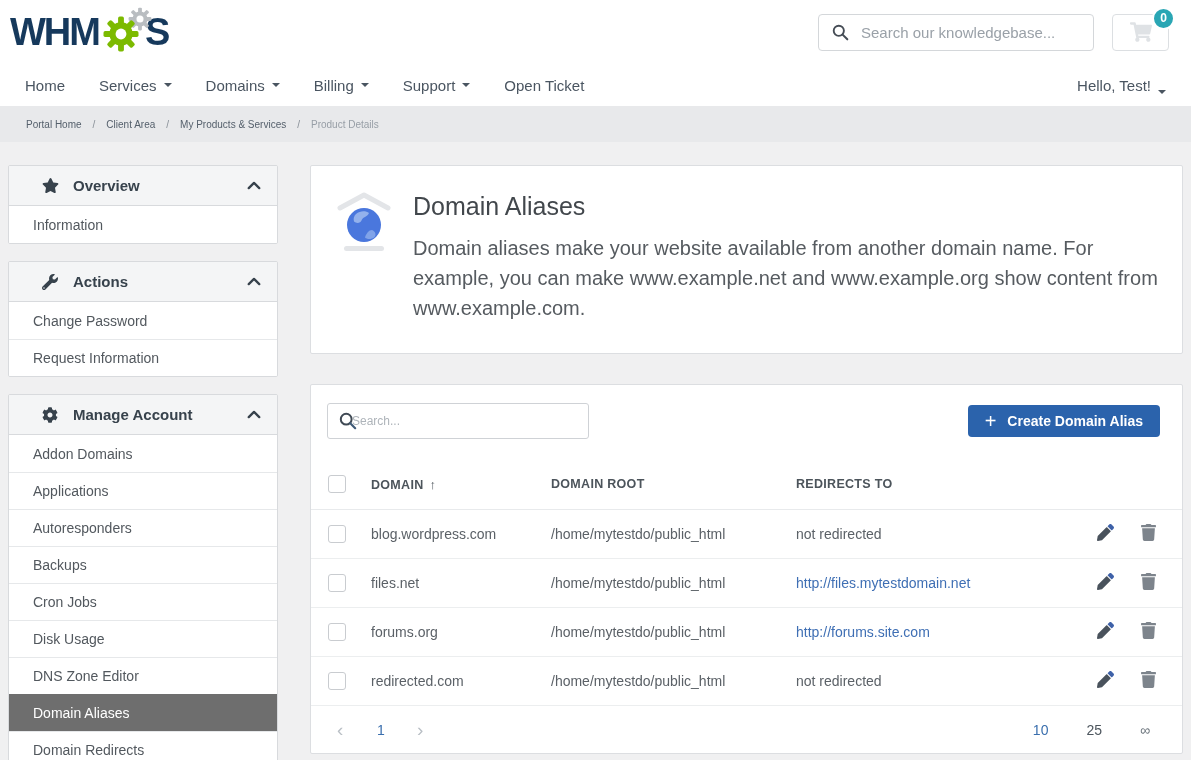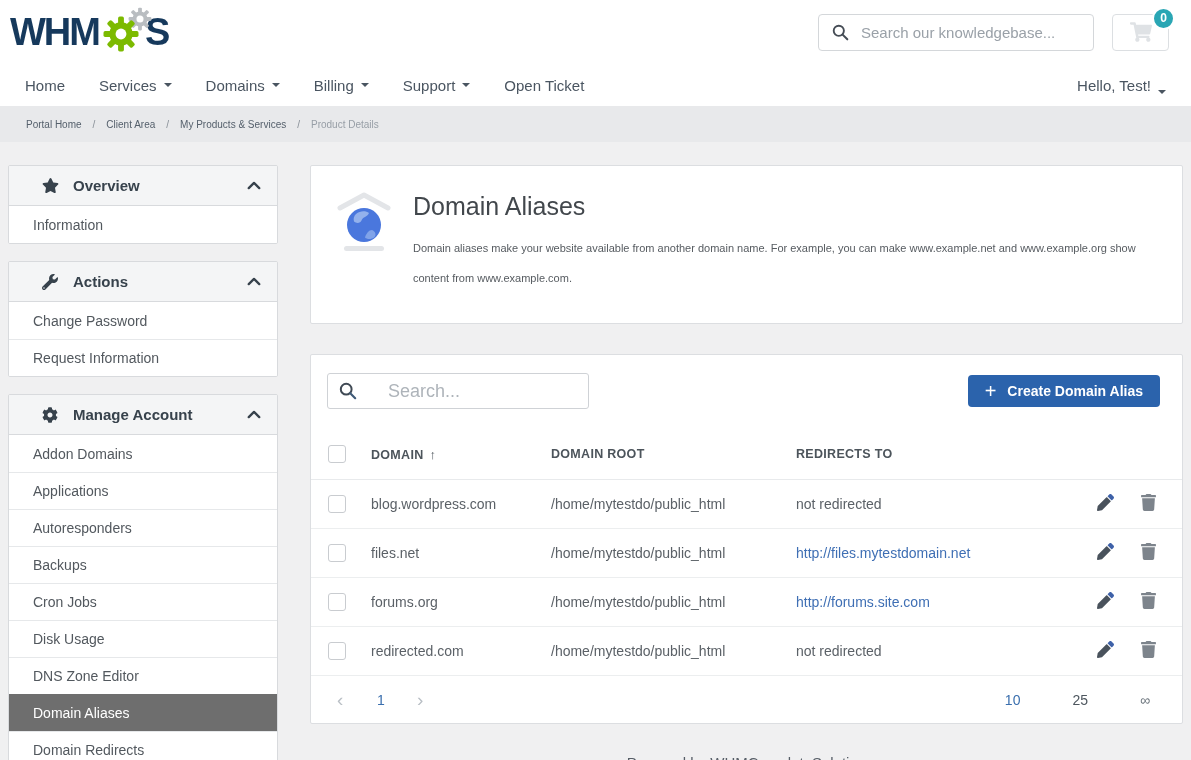--- a/index.html
+++ b/index.html
@@ -45,27 +45,27 @@
   .panel-chevron{margin-left:auto;display:flex;cursor:pointer}
   .panel-item{height:37px;display:flex;align-items:center;padding:0 12px 0 24px;font-size:14px;color:#52585e;cursor:pointer;background:#fff}
   .panel-item + .panel-item{border-top:1px solid #e6e8ea}
   .panel-item.active{background:#6e6e6e;color:#fff;border-top-color:#6e6e6e}
 
   
   .head-card{background:#fff;border:1px solid #dcdee1;border-radius:2px;padding:20px 24px 30px;display:flex}
   .alias-icon{width:58px;flex-shrink:0;margin-top:2px}
   .head-text{margin-left:20px;padding-top:6px}
   .page-title{font-size:25px;font-weight:400;color:#42474c;margin-bottom:12px}
-  .page-desc{font-size:11px;color:#565b60;line-height:30px}
+  .page-desc{font-size:20px;color:#565b60;line-height:30px}
 
   
   .table-card{background:#fff;border:1px solid #dcdee1;border-radius:2px;margin-top:30px}
   .table-toolbar{display:flex;align-items:center;padding:18px 22px 8px 16px}
   .tsearch{position:relative;width:262px}
-  .tsearch input{width:100%;height:36px;border:1px solid #cfd2d6;border-radius:3px;padding:0 10px 0 60px;font-size:18px;color:#444;outline:none;font-family:inherit}
+  .tsearch input{width:100%;height:36px;border:1px solid #cfd2d6;border-radius:3px;padding:0 10px 0 24px;font-size:12px;color:#444;outline:none;font-family:inherit}
   .tsearch input::placeholder{color:#aeb4ba}
   .tsearch .mag{position:absolute;left:12px;top:9px}
   .create-btn{margin-left:auto;height:32px;background:#2b63ac;color:#fff;border:none;border-radius:4px;font-weight:bold;font-size:14px;display:flex;align-items:center;padding:0 17px;cursor:pointer;font-family:inherit}
   .create-btn .plus{font-size:20px;font-weight:400;margin-right:11px;line-height:1}
 
   table{width:100%;border-collapse:collapse;margin-top:12px}
   th{font-size:12.5px;color:#4c545b;text-align:left;font-weight:bold;letter-spacing:.3px;padding:16px 10px;border-bottom:1px solid #e8eaec;white-space:nowrap}
   td{font-size:14px;color:#5b6167;padding:0 10px;height:49px;border-bottom:1px solid #eceeef}
   .col-cb{width:50px;padding-left:17px}
   .col-domain{width:180px}
@@ -74,21 +74,21 @@
   .cb{display:inline-block;width:18px;height:18px;border:1px solid #c9ccd0;border-radius:3px;background:#fff;vertical-align:middle;cursor:pointer}
   .sort-arrow{margin-left:6px;font-size:13px;color:#4c545b}
   a.redir{color:#3f6fb4;text-decoration:none;cursor:pointer}
   .row-actions{display:inline-flex;gap:27px;align-items:center}
   .icon-btn{background:none;border:none;padding:0;cursor:pointer;display:inline-flex}
 
   
   .pagerbar{display:flex;align-items:center;height:47px;padding:0 32px 0 26px;font-size:14px}
   .pg-ctl{color:#b9bfc5;font-size:19px;cursor:pointer;width:40px;text-align:left}
   .pg-page{color:#3a6fae;width:40px;cursor:pointer}
-  .sizes{margin-left:auto;display:flex;align-items:center;gap:52px}
+  .sizes{margin-left:auto;display:flex;align-items:center;gap:38px}
   .size-10{color:#3a6fae;cursor:pointer}
   .size-25{color:#4d565e;cursor:pointer}
   .size-all{color:#6a737b;font-size:14px;cursor:pointer}
 
   .footer{margin-top:30px;text-align:center;font-size:15px;color:#565d66}
 </style>
 </head>
 <body>
 
 <div class="page">

